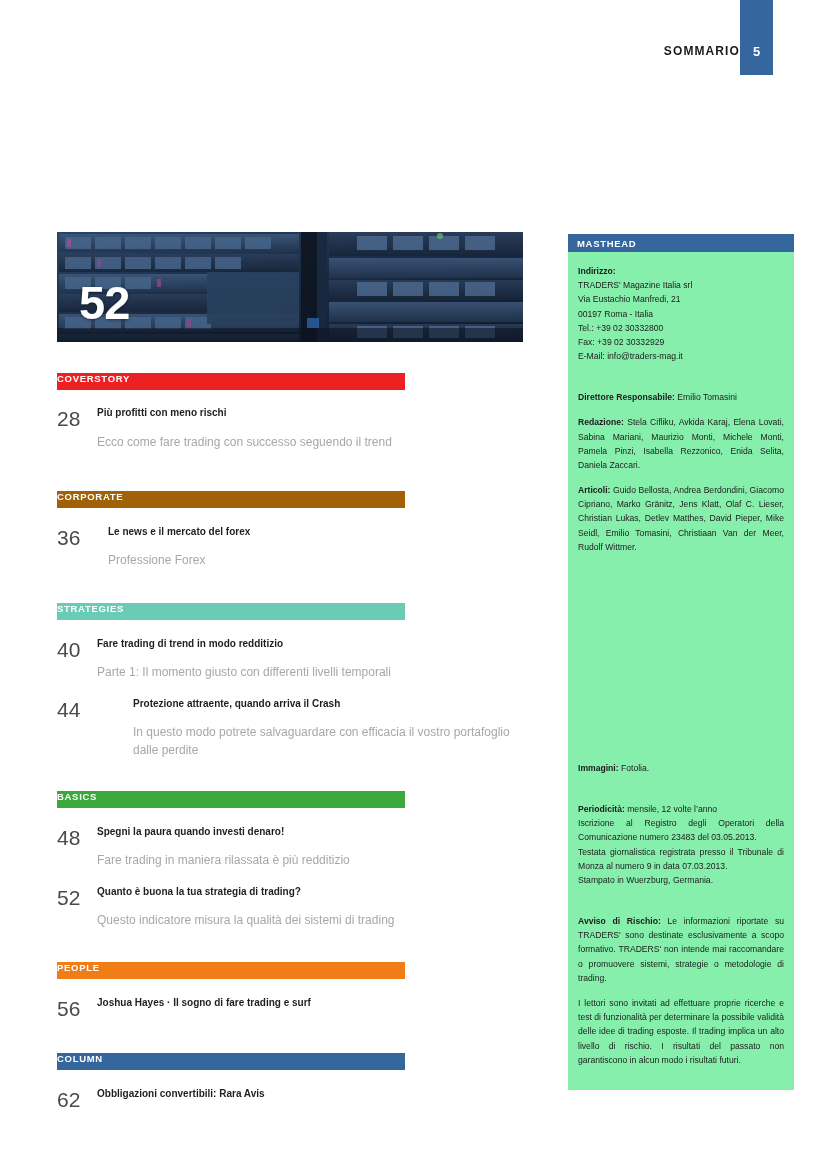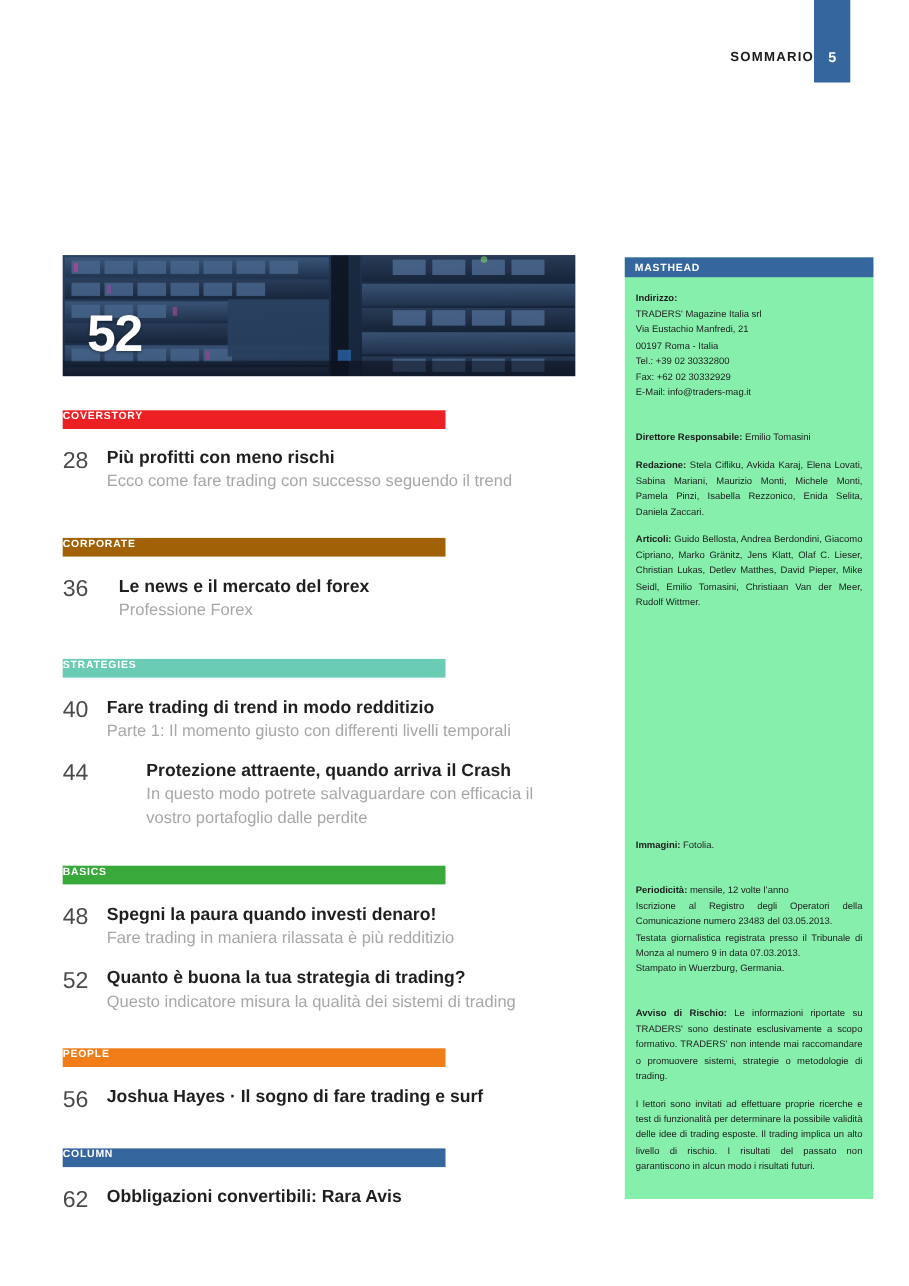--- a/index.html
+++ b/index.html
@@ -110,31 +110,31 @@
     font-size: 21px;
     font-weight: 300;
     color: #4a4a4a;
     line-height: 1;
     padding-top: 1px;
   }
   .entry-text {
     flex: 1 1 auto;
   }
   .entry-title {
-    font-size: 16px;
+    font-size: 10px;
     font-weight: bold;
     color: #1f1f1f;
     line-height: 1.25;
   }
   .entry-sub {
-    font-size: 15px;
+    font-size: 12px;
     font-weight: normal;
     color: #a7a7a7;
     line-height: 1.45;
-    margin-top: 0;
+    margin-top: 14px;
   }
 
   
   .masthead {
     position: absolute;
     left: 540px;
     top: 234px;
     width: 226px;
     background: #86efac;
     padding-bottom: 12px;
@@ -374,21 +374,21 @@
     <span class="masthead-header-label">MASTHEAD</span>
   </div>
   <div class="masthead-body">
 
     <div class="mh-block">
       <span class="mh-label mh-line">Indirizzo:</span>
       <span class="mh-line">TRADERS' Magazine Italia srl</span>
       <span class="mh-line">Via Eustachio Manfredi, 21</span>
       <span class="mh-line">00197 Roma - Italia</span>
       <span class="mh-line">Tel.: +39 02 30332800</span>
-      <span class="mh-line">Fax: +62 02 30332929</span>
+      <span class="mh-line">Fax: +39 02 30332929</span>
       <span class="mh-line">E-Mail: info@traders-mag.it</span>
     </div>
 
     <div class="mh-spacer-sm"></div>
 
     <div class="mh-block">
       <span class="mh-label">Direttore Responsabile:</span>
       <span>Emilio Tomasini</span>
     </div>
 

